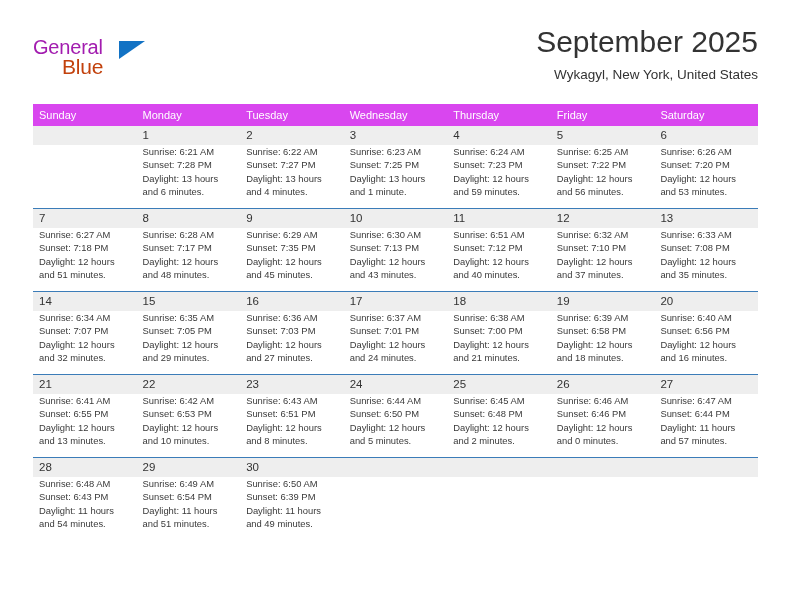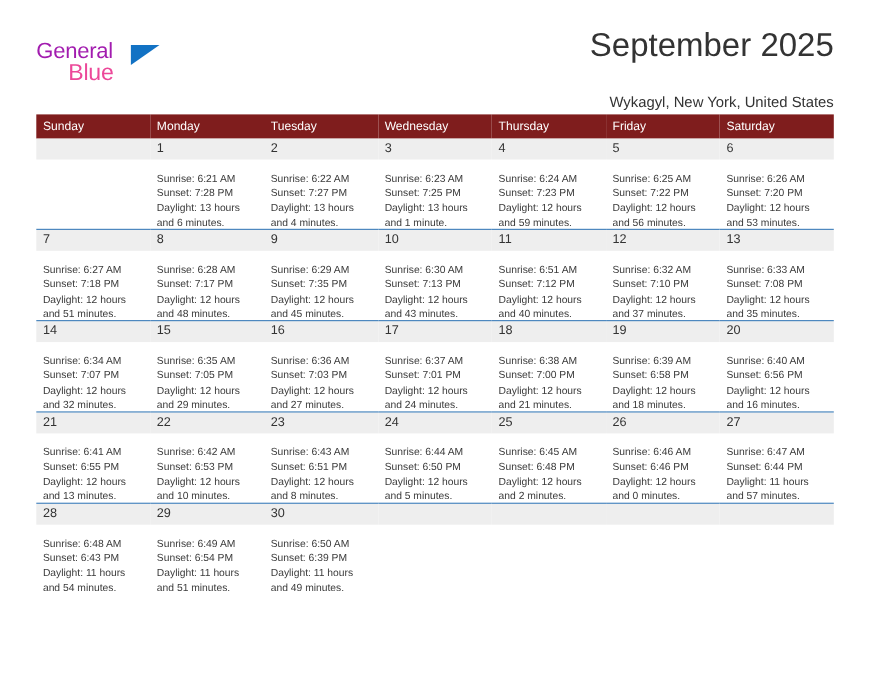--- a/index.html
+++ b/index.html
@@ -52,21 +52,21 @@
     width: 0;
     height: 0;
     border-left: 26px solid #1272c4;
     border-bottom: 18px solid transparent;
   }
   .logo-blue {
     position: absolute;
     left: 29px;
     top: 19px;
     font-size: 21px;
-    color: #ec4899;
+    color: #c2410c;
     letter-spacing: -0.2px;
     font-family: "Liberation Sans", sans-serif;
   }
 
   .title-block {
     position: absolute;
     right: 34px;
     top: 26px;
     text-align: right;
     width: 520px;
@@ -75,35 +75,35 @@
     font-size: 30px;
     color: #333333;
     line-height: 32px;
     font-weight: normal;
     white-space: nowrap;
   }
   .cal-subtitle {
     font-size: 13.5px;
     color: #333333;
     line-height: 20px;
-    margin-top: 25px;
+    margin-top: 7px;
     white-space: nowrap;
   }
 
   
   .calendar {
     position: absolute;
     left: 33px;
     top: 104px;
     width: 725px;
     border-collapse: collapse;
     table-layout: fixed;
   }
   .calendar th {
-    background: #7f1d1d;
+    background: #d946ef;
     color: #ffffff;
     font-size: 11px;
     font-weight: normal;
     text-align: left;
     padding: 5px 0 5px 6px;
     height: 12px;
     border: none;
   }
   .calendar td {
     vertical-align: top;
@@ -125,21 +125,21 @@
     color: #333333;
     padding: 3px 0 3px 6px;
     height: 13px;
     line-height: 13px;
     box-sizing: content-box;
   }
   .cell.empty .daynum {
     color: transparent;
   }
   .details {
-    padding: 10px 7px 0 6px;
+    padding: 0 7px 0 6px;
     font-size: 9.4px;
     line-height: 13.3px;
     color: #3a3a3a;
   }
   .details div {
     white-space: nowrap;
   }
   .details .wrap {
     white-space: normal;
   }

